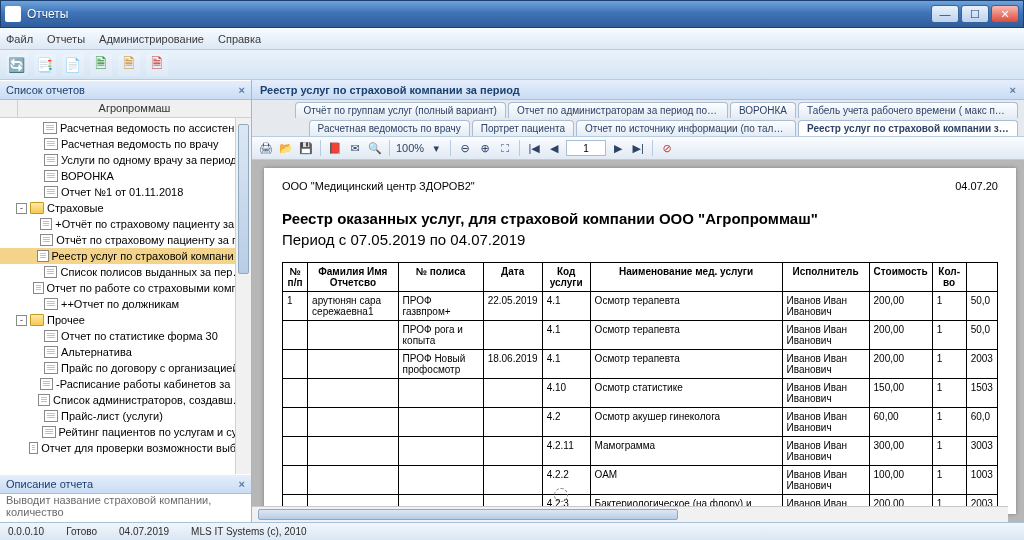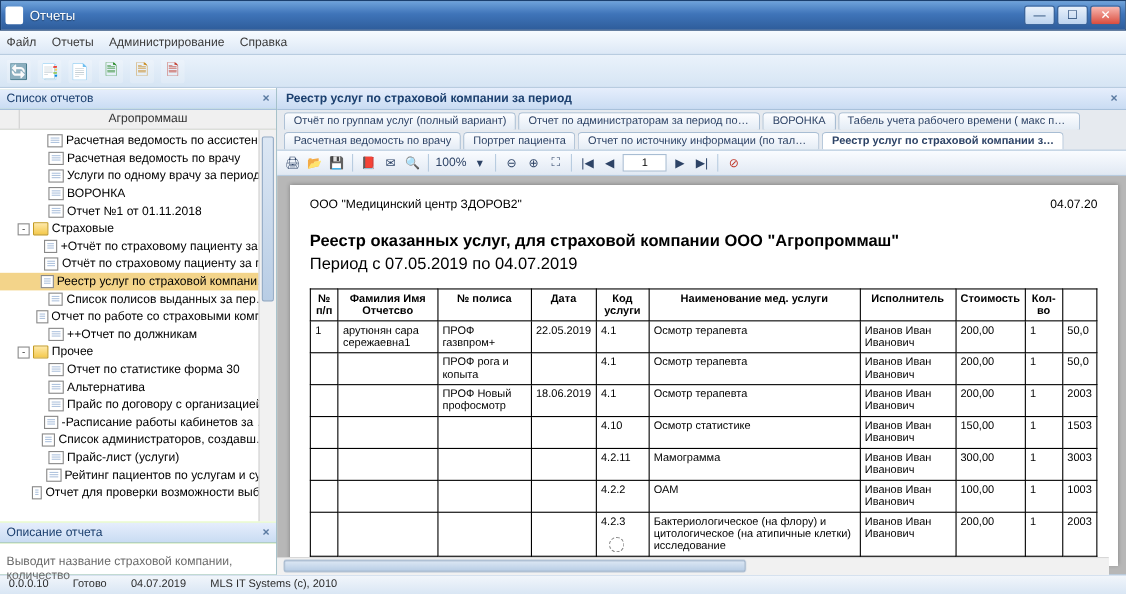--- a/index.html
+++ b/index.html
@@ -33,26 +33,26 @@
   .exp.blank { border:none; background:transparent; }
   .fico { width:14px; height:12px; margin-right:3px; display:inline-block; position:relative; }
   .fico.doc { background:#fff; border:1px solid #888; }
   .fico.doc::before { content:""; position:absolute; top:2px; left:2px; right:2px; height:1px; background:#b0c4de; box-shadow:0 2px 0 #b0c4de, 0 4px 0 #b0c4de; }
   .fico.fold { background:linear-gradient(#ffe9a8,#f4c94c); border:1px solid #c39a1e; border-radius:1px; }
   .node.sel { background:#f3d48a; }
   .node .lbl { overflow:hidden; text-overflow:ellipsis; }
   .sidebar-scroll-v { position:absolute; right:0; top:0; bottom:0; width:16px; background:#f1f1f1; border-left:1px solid #d0d0d0;}
   .sidebar-scroll-v .thumb { position:absolute; left:2px; right:2px; top:6px; height:150px; background:linear-gradient(#dce7f4,#b8cde5); border:1px solid #8fa8c4; border-radius:2px;}
   
-  .desc-body { padding:11px 6px; color:#6b6b6b; font-size:11px; height:28px; background:#fff; }
+  .desc-body { padding:0 6px; color:#6b6b6b; font-size:11px; height:28px; background:#fff; }
   
   .main { flex:1; display:flex; flex-direction:column; background:#e6eaef; }
   .doc-hdr { height:20px; background: linear-gradient(#e6eefc,#c9dcf3); padding:0 8px; font-weight:bold; color:#1b3f6e; line-height:20px; display:flex; justify-content:space-between; border-bottom:1px solid #a8c1db;}
   .doc-hdr .x { font-weight:bold; color:#5a7aa1; }
-  .tabs { display:flex; flex-wrap:wrap; padding:2px 6px 0 6px; gap:2px; background:#e6eaef; font-size:10px; }
+  .tabs { display:flex; flex-wrap:wrap; padding:2px 6px 0 6px; gap:2px; background:#e6eaef; font-size:10px;justify-content:flex-end; }
   .tab { background: linear-gradient(#fcfdff,#e4ecf5); border:1px solid #a8bdd3; border-bottom:none; border-radius:4px 4px 0 0; padding:2px 8px; color:#2d4366; max-width:220px; overflow:hidden; text-overflow:ellipsis; white-space:nowrap; }
   .tab.active { background:#fff; font-weight:bold; }
   .viewer-tb { height:24px; background:linear-gradient(#fafcff,#e1e9f3); border-top:1px solid #b8cce0; border-bottom:1px solid #b8cce0; display:flex; align-items:center; padding:0 6px; gap:4px; color:#2d4366; font-size:11px;}
   .viewer-tb .sep { width:1px; height:16px; background:#b8cce0; margin:0 2px;}
   .viewer-tb .fld { width:40px; height:16px; border:1px solid #a8bdd3; background:#fff; text-align:center; font-size:10px;}
   .viewer-tb .vbtn { min-width:16px; height:16px; border:1px solid transparent; border-radius:2px; display:inline-flex;align-items:center;justify-content:center; font-size:11px; }
   .viewer-page { flex:1; background:#b7b7b7; padding:8px 8px 8px 12px; overflow:hidden; position:relative;}
   .paper { background:#fff; width:100%; height:100%; padding:12px 18px; box-shadow:0 0 4px rgba(0,0,0,.3); overflow:auto; position:relative;}
   .org-row { display:flex; justify-content:space-between; color:#000; font-size:11px; margin-bottom:18px;}
   .rep-title { font-size:15px; font-weight:bold; margin-bottom:4px;}
@@ -359,20 +359,32 @@
                 <td>Иванов Иван Иванович</td>
                 <td>150,00</td>
                 <td>1</td>
                 <td>1503</td>
               </tr>
               <tr>
                 <td></td>
                 <td></td>
                 <td></td>
                 <td></td>
+                <td>4.2</td>
+                <td>Осмотр акушер гинеколога</td>
+                <td>Иванов Иван Иванович</td>
+                <td>60,00</td>
+                <td>1</td>
+                <td>60,0</td>
+              </tr>
+              <tr>
+                <td></td>
+                <td></td>
+                <td></td>
+                <td></td>
                 <td>4.2.11</td>
                 <td>Мамограмма</td>
                 <td>Иванов Иван Иванович</td>
                 <td>300,00</td>
                 <td>1</td>
                 <td>3003</td>
               </tr>
               <tr>
                 <td></td>
                 <td></td>

